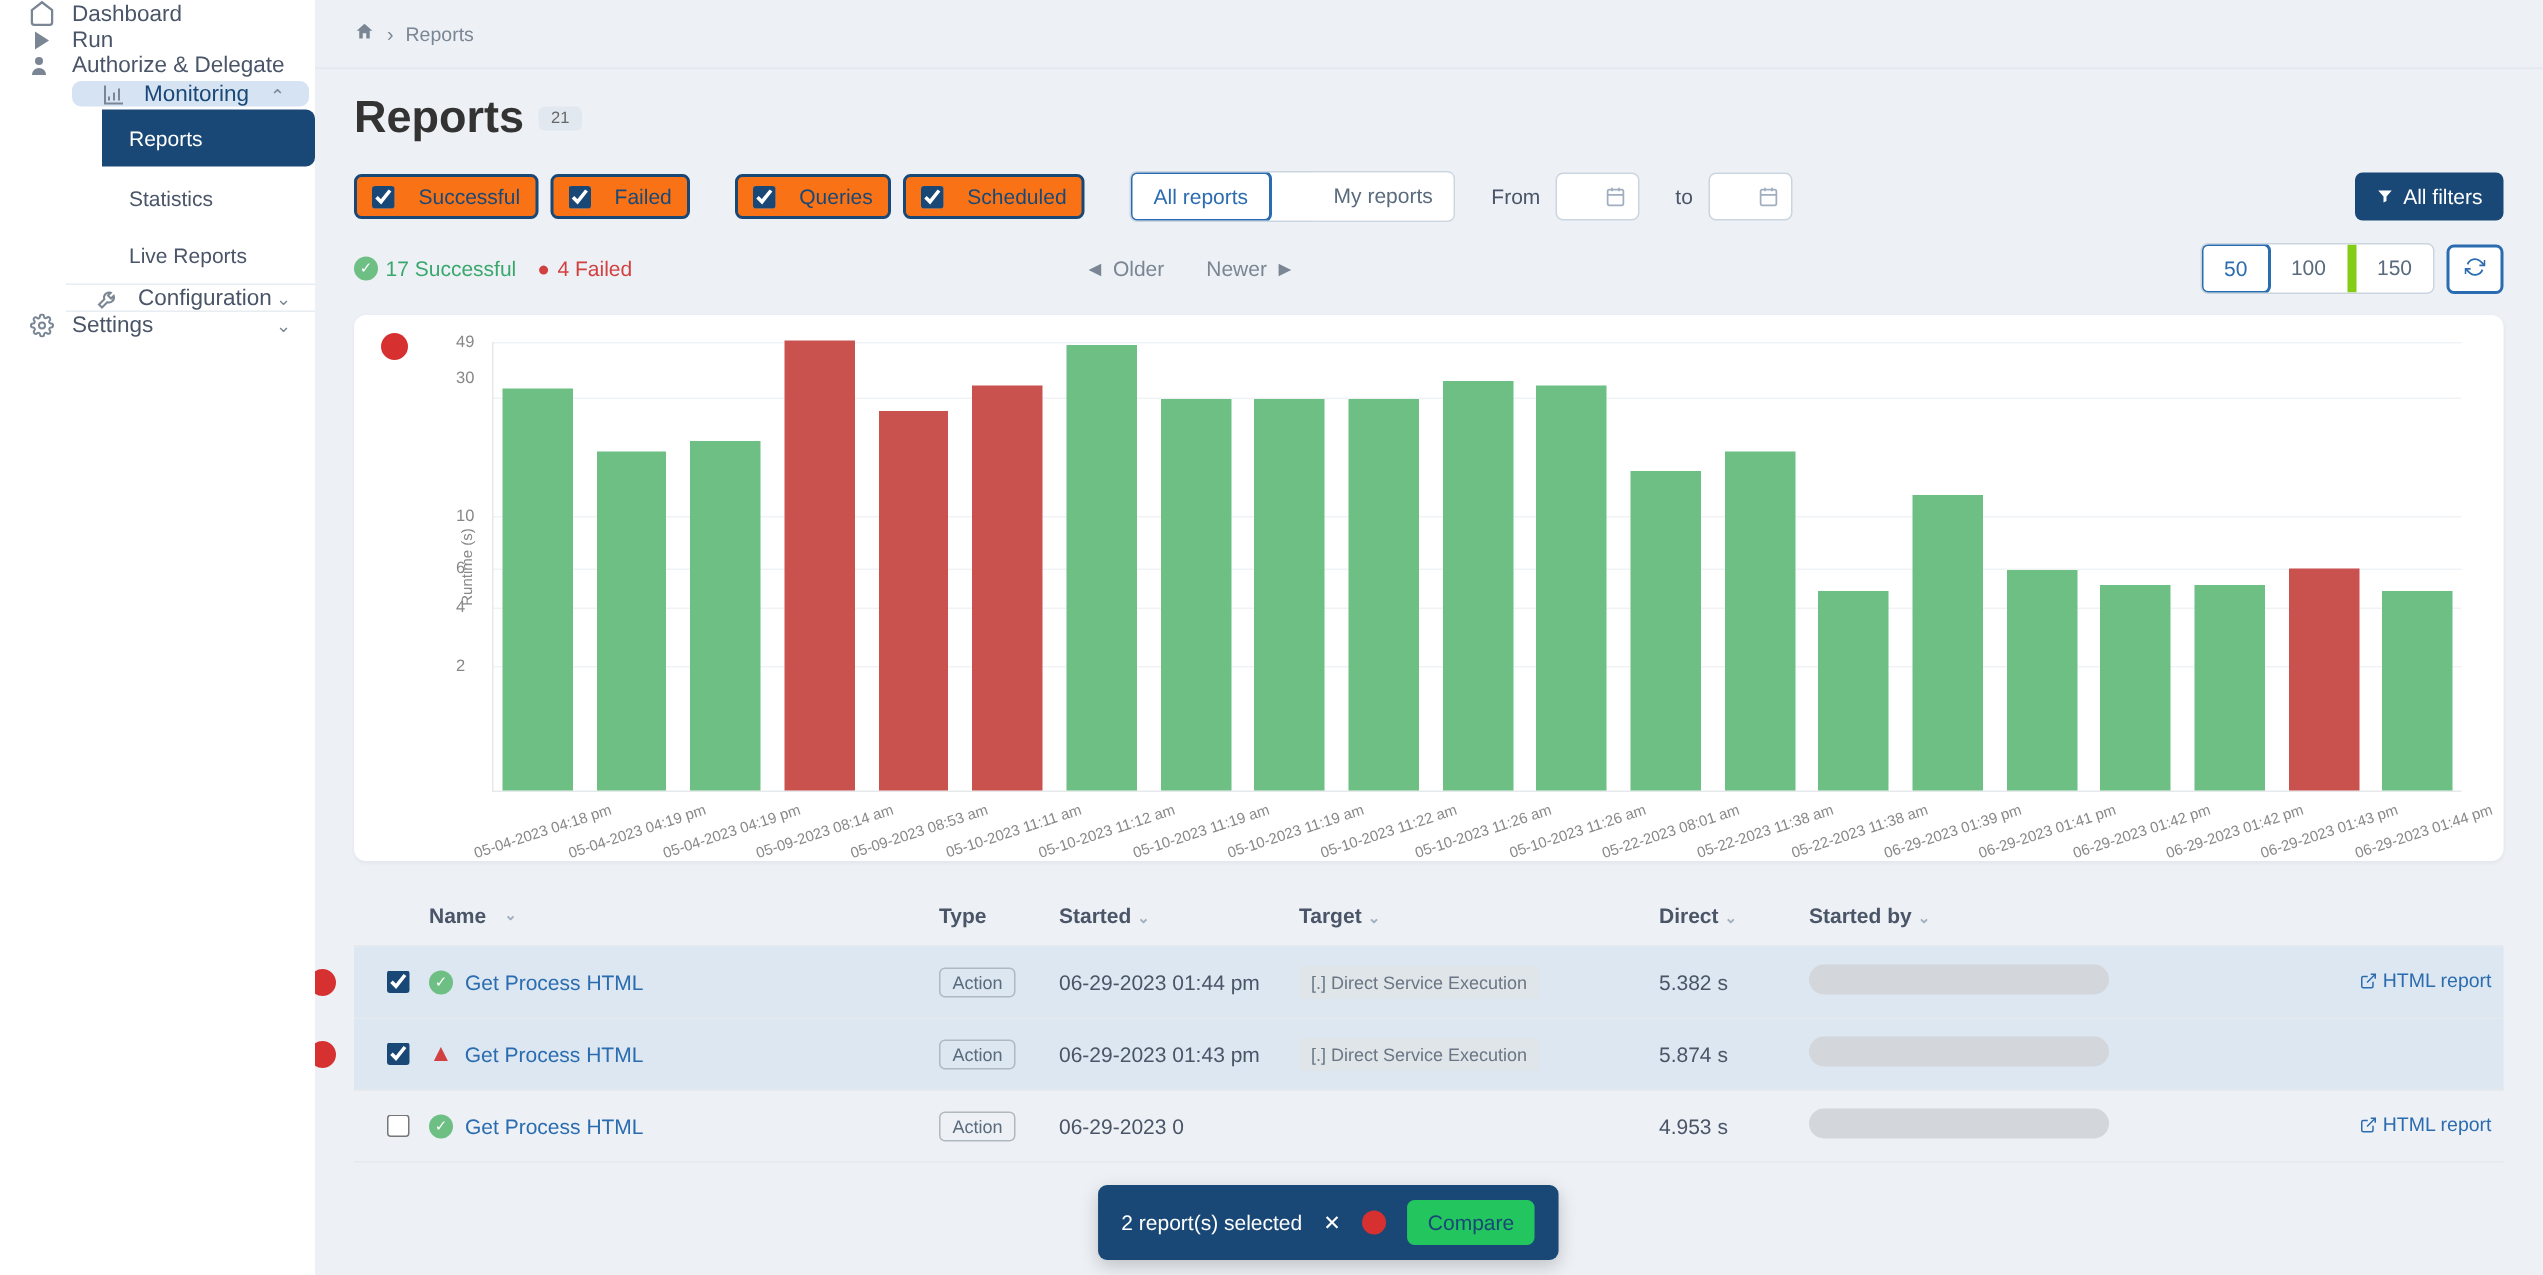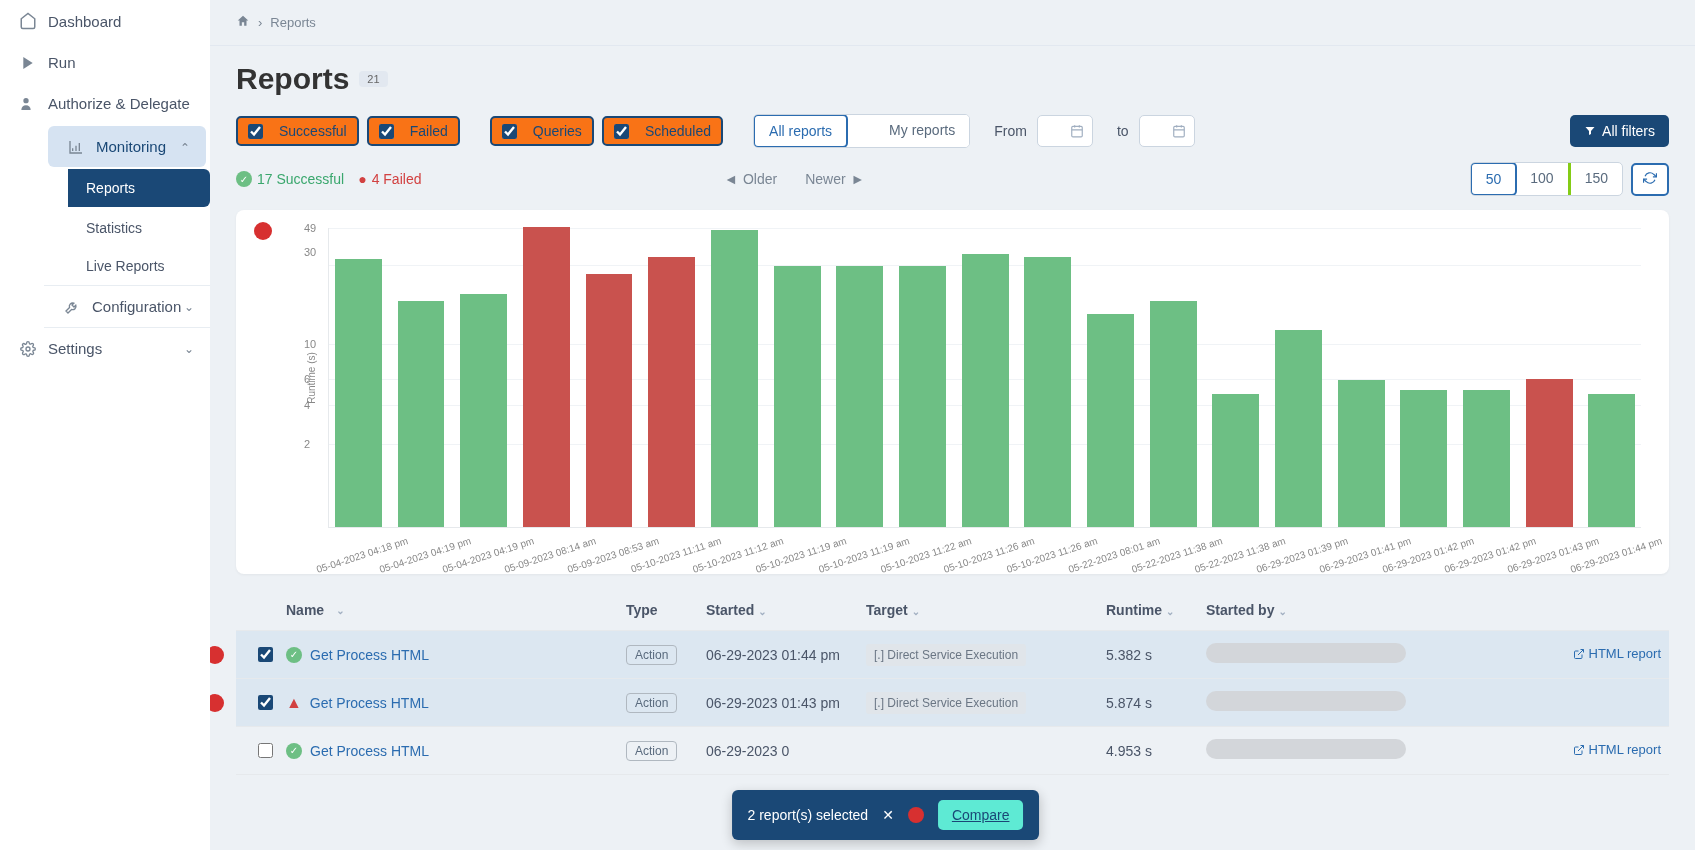--- a/index.html
+++ b/index.html
@@ -1,19 +1,19 @@
 <!DOCTYPE html>
 <html><head>
 <meta charset="utf-8">
 <style>
 * { margin: 0; padding: 0; box-sizing: border-box; }
 body { font-family: -apple-system, BlinkMacSystemFont, "Segoe UI", Arial, sans-serif; background: #edf1f5; color: #333; width: 1695px; height: 850px; overflow: hidden; }
 .app { display: flex; height: 100%; }
 .sidebar { width: 210px; background: #fff; flex-shrink: 0; position: relative; }
-.sidebar-item { display: flex; align-items: center; padding: 12px 16px; color: #4a5568; cursor: pointer; font-size: 15px; }
+.sidebar-item { display: flex; align-items: center; padding: 0 16px; color: #4a5568; cursor: pointer; font-size: 15px; }
 .sidebar-item .icon { width: 24px; margin-right: 8px; display: inline-flex; align-items: center; justify-content: center; color: #7a8694; }
 .sidebar-item.active { background: #d6e3f2; color: #1a4876; border-radius: 6px; margin: 2px 4px; }
 .sidebar-item.expanded .chevron { transform: rotate(180deg); }
 .chevron { margin-left: auto; transition: transform .2s; font-size: 12px; color: #7a8694; }
 .sub-items { padding-left: 24px; }
 .sub-item { padding: 11px 18px; font-size: 14px; color: #4a5568; cursor: pointer; }
 .sub-item.current { background: #1a4876; color: #fff; border-radius: 0 6px 6px 0; margin: 2px 0; }
 .sidebar-group { border-bottom: 1px solid #e8edf2; padding-bottom: 0; margin-left: 44px; }
 .main { flex: 1; overflow-y: auto; background: #edf1f5; }
 .breadcrumb-bar { padding: 14px 26px; border-bottom: 1px solid #e2e8f0; font-size: 13px; color: #7a8694; display: flex; align-items: center; gap: 8px; }
@@ -30,21 +30,21 @@
 .seg-btn { padding: 7px 14px; font-size: 14px; color: #5a6b7e; cursor: pointer; background: #fff; }
 .seg-btn.active { color: #2b6cb0; border: 2px solid #2b6cb0; border-radius: 5px; margin: -1px; }
 .date-label { font-size: 14px; color: #4a5568; margin-left: 14px; }
 .date-input { width: 56px; height: 32px; border: 1px solid #cbd5e0; border-radius: 5px; background: #fff; display: inline-flex; align-items: center; justify-content: flex-end; padding: 0 8px; color: #a0aec0; }
 .btn-primary { background: #1a4876; color: #fff; border: none; border-radius: 5px; padding: 8px 14px; font-size: 14px; cursor: pointer; display: inline-flex; align-items: center; gap: 6px; }
 .status-row { display: flex; align-items: center; gap: 16px; margin-bottom: 14px; font-size: 14px; }
 .status-success { color: #3aa76d; display: inline-flex; align-items: center; gap: 5px; }
 .status-fail { color: #d24141; display: inline-flex; align-items: center; gap: 5px; }
 .nav-link { color: #7a8694; font-size: 14px; cursor: pointer; display: inline-flex; align-items: center; gap: 5px; }
 .pager { display: inline-flex; border: 1px solid #cbd5e0; border-radius: 5px; background: #fff; overflow: hidden; }
-.pager-btn { padding: 7px 14px; font-size: 14px; color: #5a6b7e; cursor: pointer; border-right: 3px solid #84cc16; }
+.pager-btn { padding: 7px 14px; font-size: 14px; color: #5a6b7e; cursor: pointer; border-right: 6px solid #84cc16; }
 .pager-btn:last-child { border-right: none; }
 .pager-btn.active { border: 2px solid #2b6cb0; color: #2b6cb0; margin: -1px; border-radius: 5px; }
 .refresh-btn { border: 2px solid #2b6cb0; border-radius: 5px; color: #2b6cb0; padding: 6px 10px; cursor: pointer; background: #fff; margin-left: 8px; }
 .chart-card { background: #fff; border-radius: 8px; padding: 18px 28px 46px 40px; position: relative; box-shadow: 0 1px 3px rgba(0,0,0,.05); margin-bottom: 16px; }
 .dot-marker { position: absolute; width: 18px; height: 18px; background: #d73030; border-radius: 50%; left: 18px; top: 12px; }
 .chart-area { position: relative; height: 300px; margin-left: 28px; }
 .y-axis-label { position: absolute; left: -18px; top: 50%; transform: translateY(-50%) rotate(-90deg); font-size: 10px; color: #888; white-space: nowrap; }
 .y-tick { position: absolute; left: 0; font-size: 11px; color: #888; transform: translateY(-50%); }
 .plot { position: absolute; left: 24px; right: 0; top: 0; bottom: 0; display: flex; align-items: flex-end; gap: 4px; border-left: 1px solid #e6e9ec; border-bottom: 1px solid #e6e9ec; }
 .gridline { position: absolute; left: 24px; right: 0; height: 1px; background: #f0f3f6; }
@@ -70,21 +70,21 @@
 .type-badge { border: 1px solid #b0b8c0; border-radius: 4px; padding: 2px 8px; font-size: 12px; color: #5a6b7e; display: inline-block; }
 .target-badge { background: #e0e5ea; border-radius: 3px; padding: 4px 8px; font-size: 12px; color: #6a7684; display: inline-block; }
 .redacted { width: 200px; height: 20px; background: #d3d6da; border-radius: 10px; display: inline-block; }
 .html-link { color: #2b6cb0; font-size: 13px; cursor: pointer; display: inline-flex; align-items: center; gap: 4px; }
 .row-dot { position: absolute; left: -30px; width: 18px; height: 18px; background: #d73030; border-radius: 50%; }
 .status-icon-ok { width: 16px; height: 16px; background: #6dbf84; border-radius: 50%; display: inline-flex; align-items: center; justify-content: center; color: #fff; font-size: 10px; }
 .status-icon-warn { color: #d24141; font-size: 16px; }
 .selection-bar { position: fixed; bottom: 10px; left: 50%; transform: translateX(-50%); background: #1a4876; color: #fff; border-radius: 6px; padding: 10px 16px; display: flex; align-items: center; gap: 14px; font-size: 14px; box-shadow: 0 4px 12px rgba(0,0,0,.2); margin-left: 38px; }
 .selection-bar .close-x { cursor: pointer; font-size: 14px; }
 .selection-bar .red-dot { width: 16px; height: 16px; background: #d73030; border-radius: 50%; }
-.compare-btn { background: #5eead4; color: #1a4876; border-radius: 5px; padding: 7px 14px; cursor: pointer; border: none; font-size: 14px; text-decoration: underline; }
+.compare-btn { background: #22c55e; color: #1a4876; border-radius: 5px; padding: 7px 14px; cursor: pointer; border: none; font-size: 14px; }
 .status-flex { display: flex; align-items: center; width: 100%; }
 .nav-center { margin-left: auto; margin-right: auto; display: flex; gap: 28px; }
 .pager-wrap { margin-left: auto; display: flex; align-items: center; }
 input[type=checkbox] { width: 15px; height: 15px; accent-color: #1a4876; cursor: pointer; }
 </style>
 </head>
 <body>
 
 <div class="app">
   <nav class="sidebar">
@@ -364,21 +364,21 @@
       <div class="table-wrap">
         <div class="table-header">
           <div class="col-check"></div>
           <div class="col-name">
               <span>Name</span>
               <span class="sort-chevron">⌄</span>
             </div>
           <div class="col-type"><span>Type</span></div>
           <div class="col-started"><span>Started</span><span class="sort-chevron">⌄</span></div>
           <div class="col-target"><span>Target</span><span class="sort-chevron">⌄</span></div>
-          <div class="col-runtime"><span>Runtime</span><span class="sort-chevron">⌄</span></div>
+          <div class="col-runtime"><span>Direct</span><span class="sort-chevron">⌄</span></div>
           <div class="col-startedby"><span>Started by</span><span class="sort-chevron">⌄</span></div>
           <div class="col-link"></div>
         </div>
         <div id="table-body">
             <div class="table-row selected">
     <span class="row-dot"></span>
     <div class="col-check">
                 <input type="checkbox" checked="" style="">
               </div>
     <div class="col-name">

